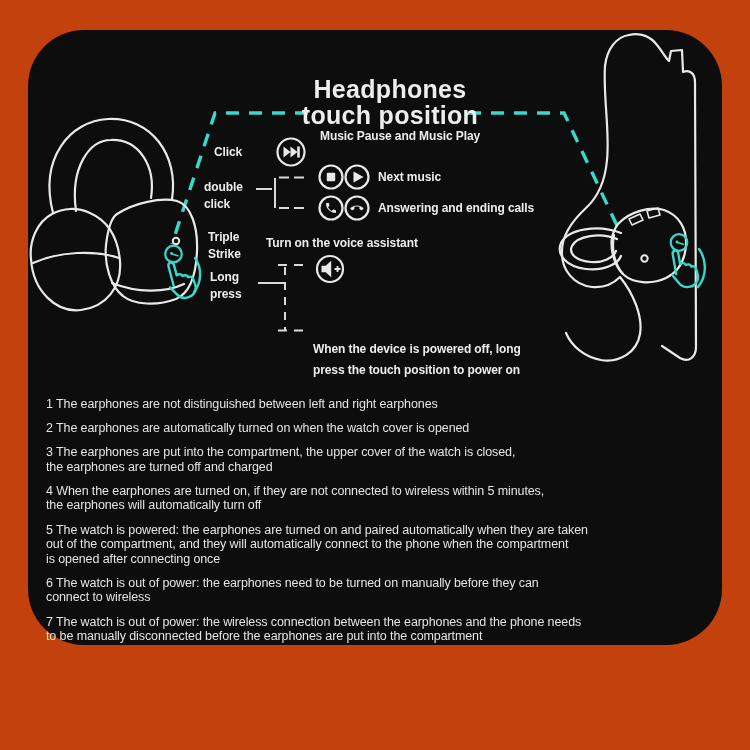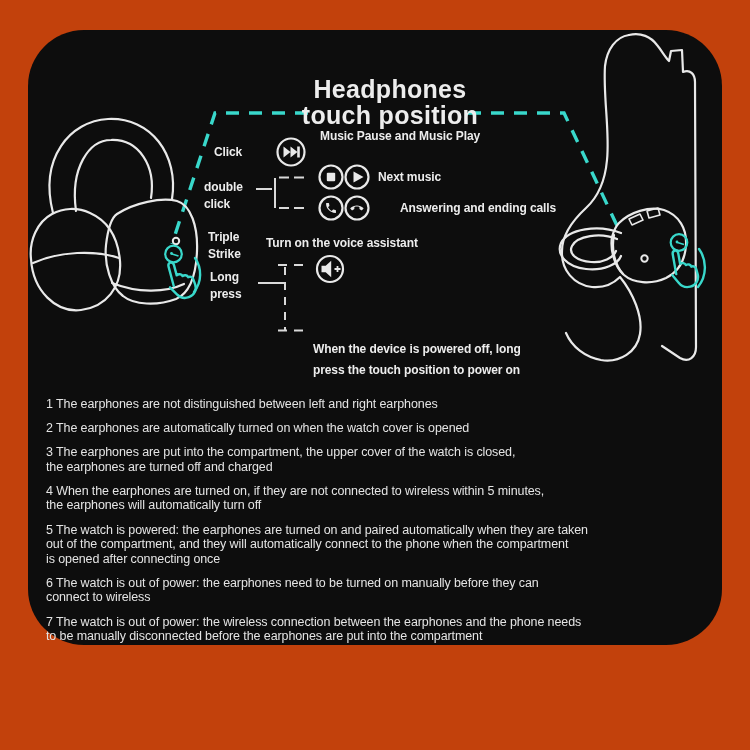--- a/index.html
+++ b/index.html
@@ -123,21 +123,21 @@
 
   <div class="txt title" style="left:250px;top:76px;width:280px;">Headphones
 touch position</div>
 
   <span class="txt ctl" style="left:214px;top:144px;">Click</span>
   <span class="txt ctl" style="left:320px;top:128px;text-align:right;">Music Pause and Music Play</span>
 
   <span class="txt ctl lbl" style="left:204px;top:179px;width:58px;">double
 click</span>
   <span class="txt ctl" style="left:378px;top:169px;text-align:center;">Next music</span>
-  <span class="txt ctl" style="left:400px;top:200px;">Answering and ending calls</span>
+  <span class="txt ctl" style="left:378px;top:200px;">Answering and ending calls</span>
 
   <span class="txt ctl lbl" style="left:208px;top:229px;width:52px;">Triple
 Strike</span>
   <span class="txt ctl" style="left:266px;top:235px;text-align:right;">Turn on the voice assistant</span>
 
   <span class="txt ctl lbl" style="left:210px;top:269px;width:52px;">Long
 press</span>
   <span class="txt ctl big" style="left:313px;top:323px;margin-top:16px;">When the device is powered off, long
 press the touch position to power on</span>
 

